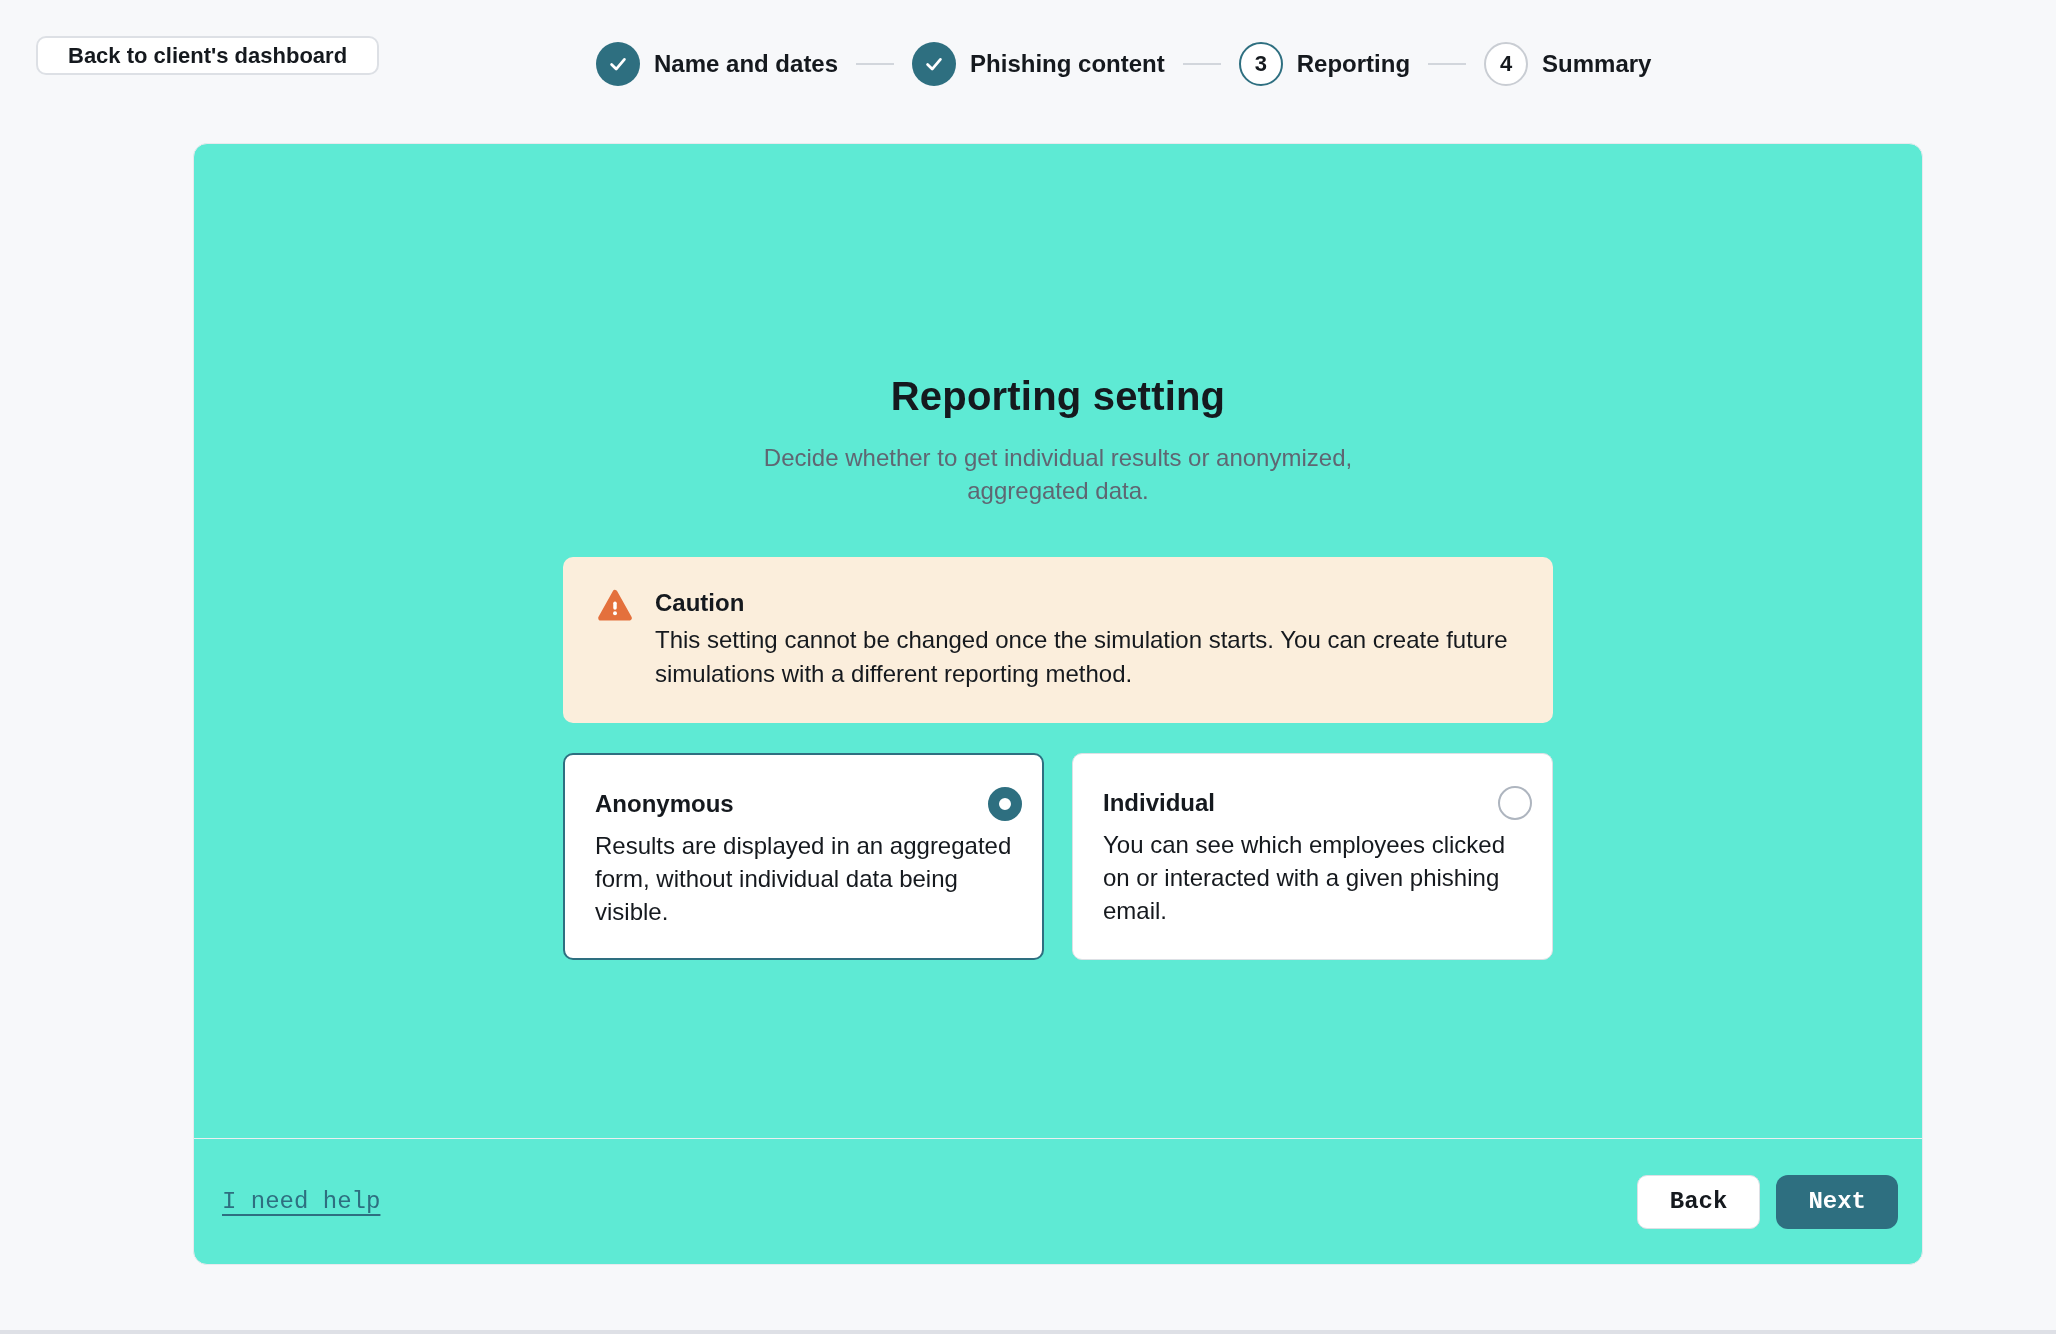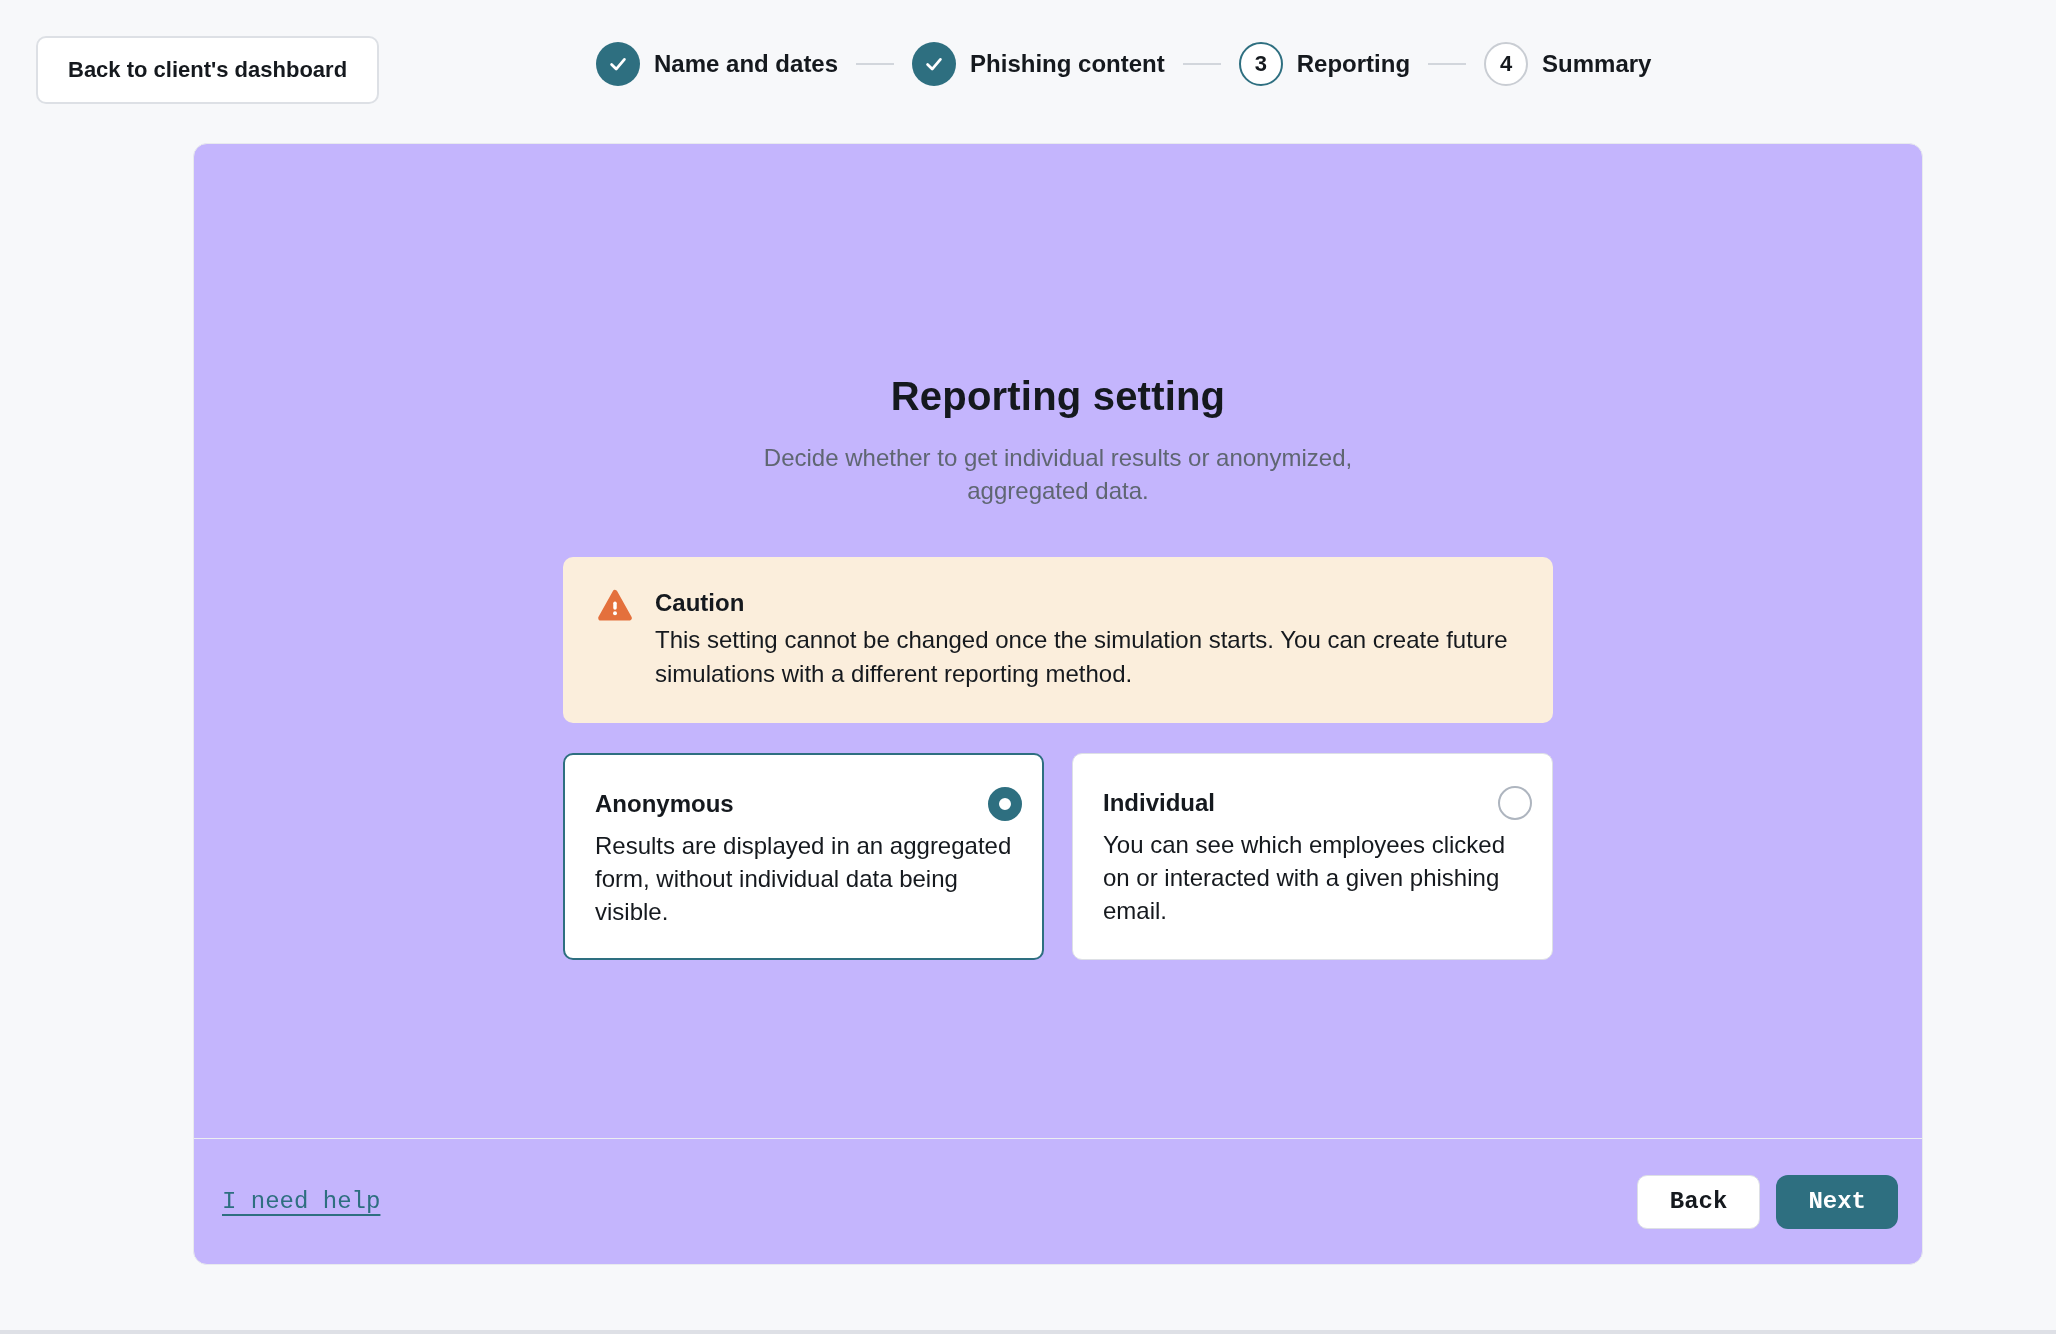--- a/index.html
+++ b/index.html
@@ -8,21 +8,21 @@
     position: relative;
     background: var(--page-bg, #F7F8FA);
     font-family: "Liberation Sans", sans-serif;
     color: var(--text-dark, #15191E);
     overflow: hidden;
   }
 
   
   .back-dashboard-btn {
     position: absolute; left: 36px; top: 36px;
-    height: 68px; padding: 0 30px;
+    height: 39px; padding: 0 30px;
     background: #fff;
     border: 2px solid var(--border-gray, #DDE0E5);
     border-radius: 10px;
     font-size: 22px; font-weight: 700;
     color: var(--text-dark, #15191E);
     display: flex; align-items: center;
     cursor: pointer;
     font-family: inherit;
   }
 
@@ -44,21 +44,21 @@
   .step-connector {
     width: 38px; height: 2px; background: #D2D6DC;
     margin: 0 18px; flex: none;
   }
   .check-svg { width: 22px; height: 22px; display: block; }
 
   
   .main-card {
     position: absolute; left: 193px; top: 143px;
     width: 1730px; height: 1122px;
-    background: #c4b5fd;
+    background: #5eead4;
     border: 1.5px solid var(--card-border, #E8EAEE);
     border-radius: 14px;
     display: flex; flex-direction: column;
   }
   .card-body { flex: 1 1 auto; overflow: hidden; }
   .content-col { width: 990px; margin: 0 auto; }
 
   .page-title {
     margin-top: 230px;
     text-align: center;

